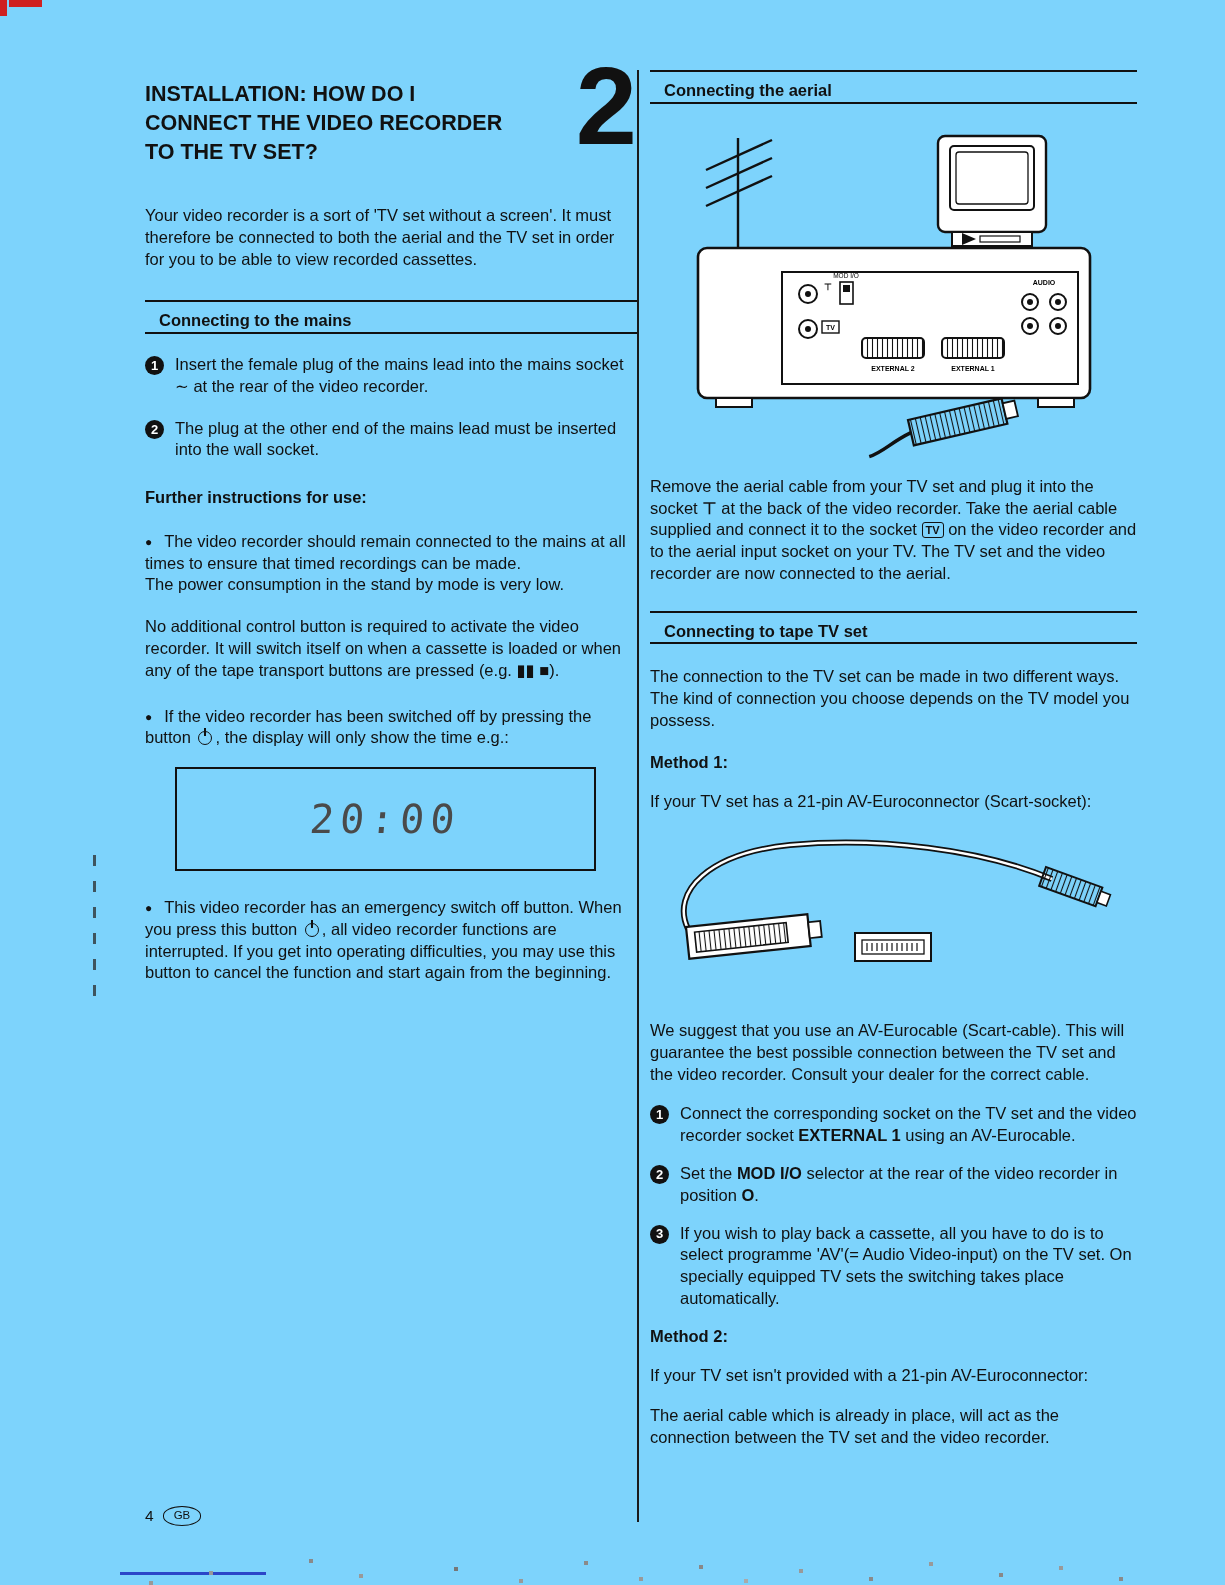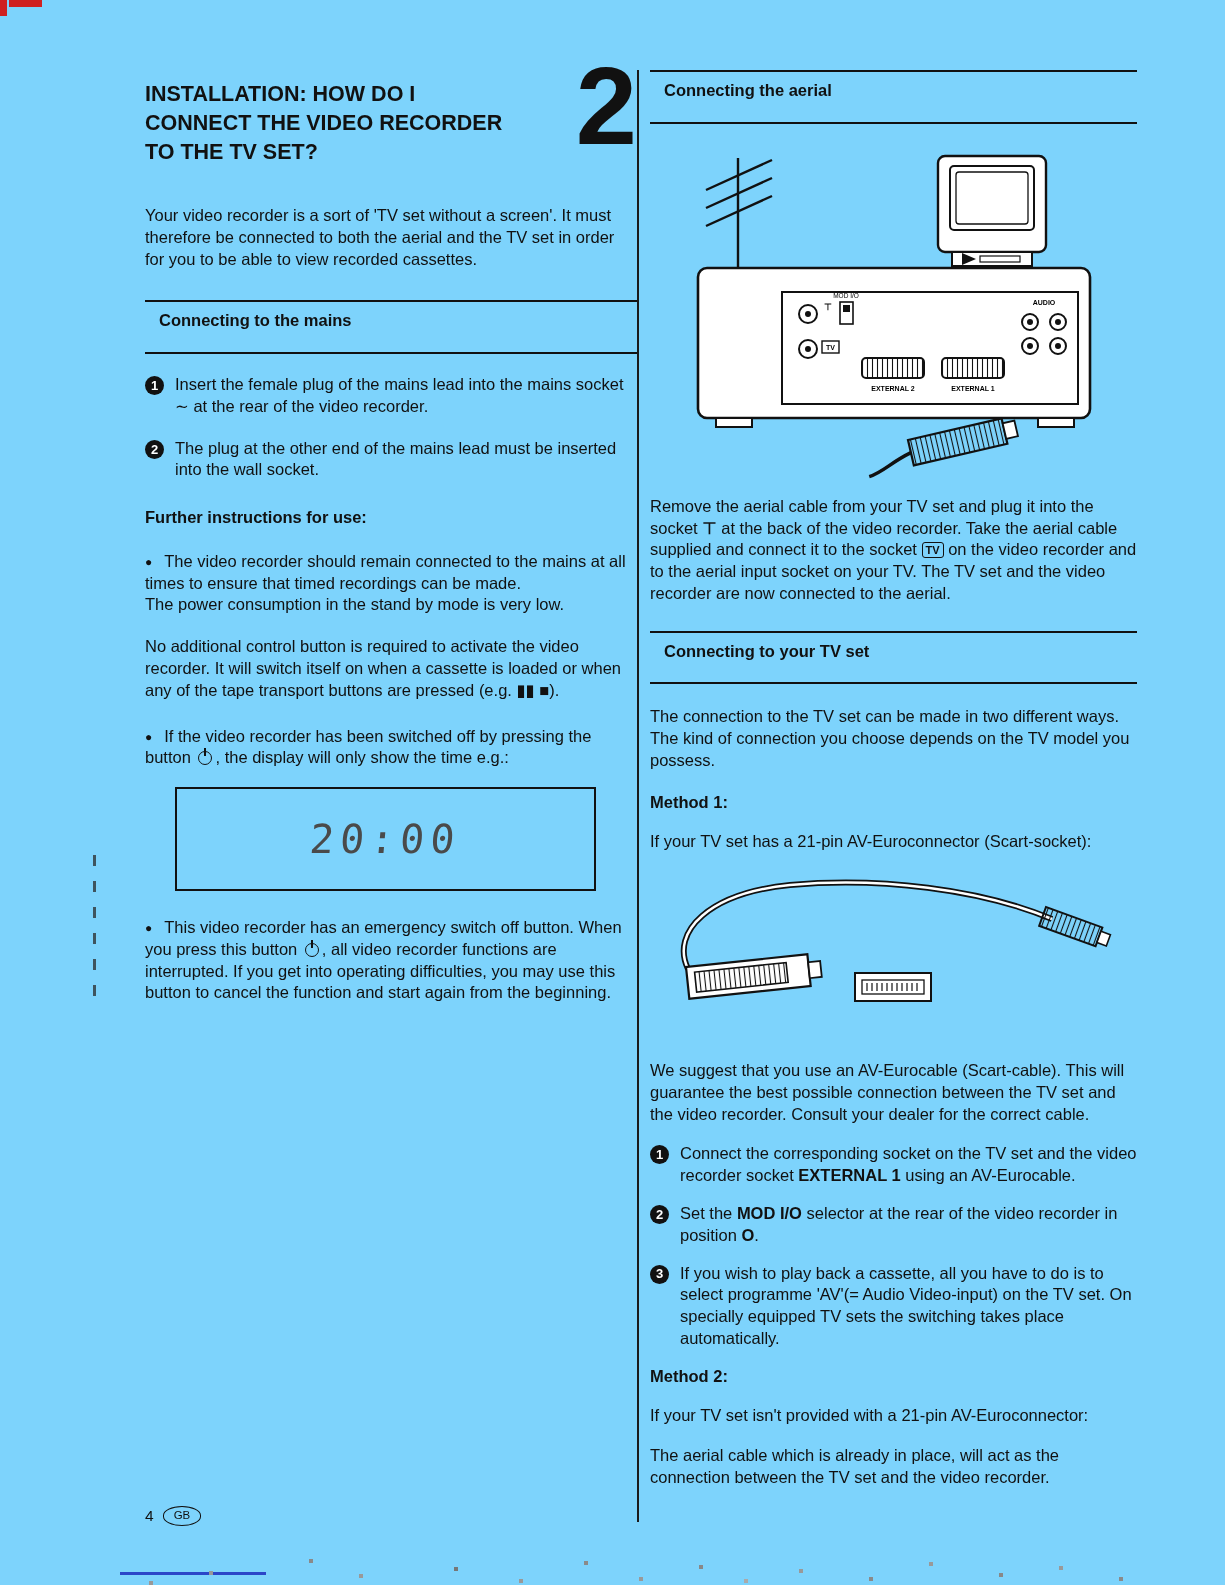--- a/index.html
+++ b/index.html
@@ -15,21 +15,21 @@
   .divider{position:absolute;left:637px;top:70px;width:1.5px;height:1452px;background:#1a1a1a;}
 
   
   .title-wrap{position:relative;padding-right:78px;}
   .doc-title{font-size:21.5px;font-weight:bold;line-height:1.35;margin:0;}
   .chapter-num{position:absolute;top:-24px;right:4px;font-size:110px;font-weight:900;line-height:.9;letter-spacing:-4px;}
 
   .intro{margin-top:38px;}
 
   .rule-heading{border-top:2px solid #111;border-bottom:2px solid #111;
-                font-weight:bold;padding:8px 0 20px 14px;}
+                font-weight:bold;padding:8px 0 0 14px;}
   .mt-mains{margin-top:30px;}
 
   
   .step{display:flex;gap:11px;align-items:flex-start;}
   .nbadge{display:inline-flex;align-items:center;justify-content:center;flex:0 0 19px;
           width:19px;height:19px;border-radius:50%;background:#111;color:#fff;
           font-size:13px;font-weight:bold;margin-top:2px;}
   .step-text{flex:1;}
 
   .further-heading{font-weight:bold;margin-top:26px;}
@@ -232,21 +232,21 @@
         <path d="M0 13 C-22 18 -32 26 -46 27" fill="none" stroke="#111" stroke-width="3.5"></path>
         <rect x="0" y="0" width="96" height="26" fill="url(#hatch1)" stroke="#111" stroke-width="2.2"></rect>
         <rect x="96" y="5" width="12" height="16" fill="#fff" stroke="#111" stroke-width="1.8"></rect>
       </g>
     </svg>
 
     <p class="aerial-para">
       <span>Remove the aerial cable from your TV set and plug it into the socket </span><span class="ant-sym">⊤</span><span> at the back of the video recorder. Take the aerial cable supplied and connect it to the socket </span><span class="tv-box">TV</span><span> on the video recorder and to the aerial input socket on your TV. The TV set and the video recorder are now connected to the aerial.</span>
     </p>
 
-    <div class="rule-heading tvset-heading">Connecting to your TV set</div>
+    <div class="rule-heading tvset-heading">Connecting to tape TV set</div>
 
     <p class="tv-intro">The connection to the TV set can be made in two different ways. The kind of connection you choose depends on the TV model you possess.</p>
 
     <p class="method-h">Method 1:</p>
     <p class="method-lead">If your TV set has a 21-pin AV-Euroconnector (Scart-socket):</p>
 
     <svg class="diagram2" width="487" height="175" viewBox="0 0 487 175">
       <defs>
         <pattern id="hatch2" width="5" height="12" patternUnits="userSpaceOnUse">
           <path d="M2.5 0 V12" stroke="#111" stroke-width="1.1"></path>

